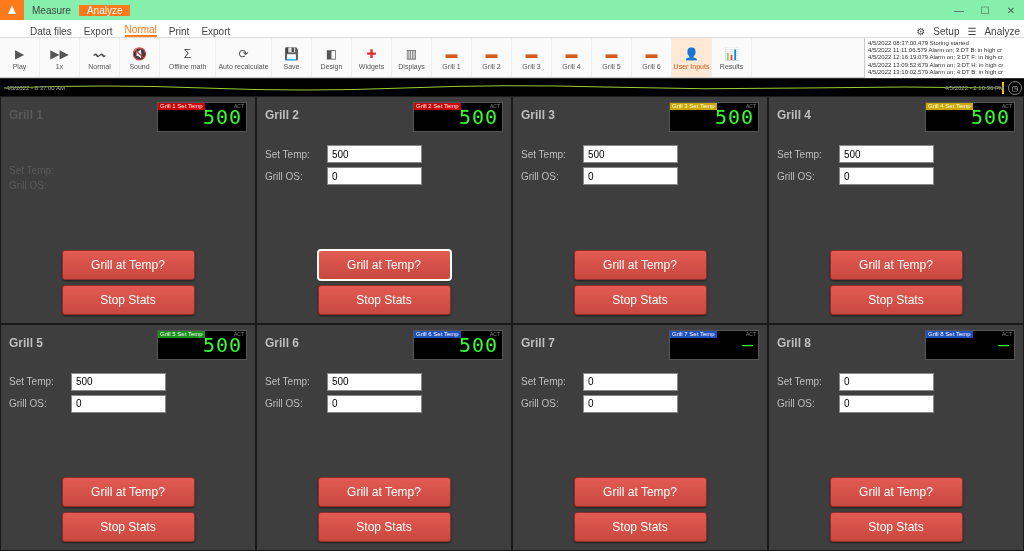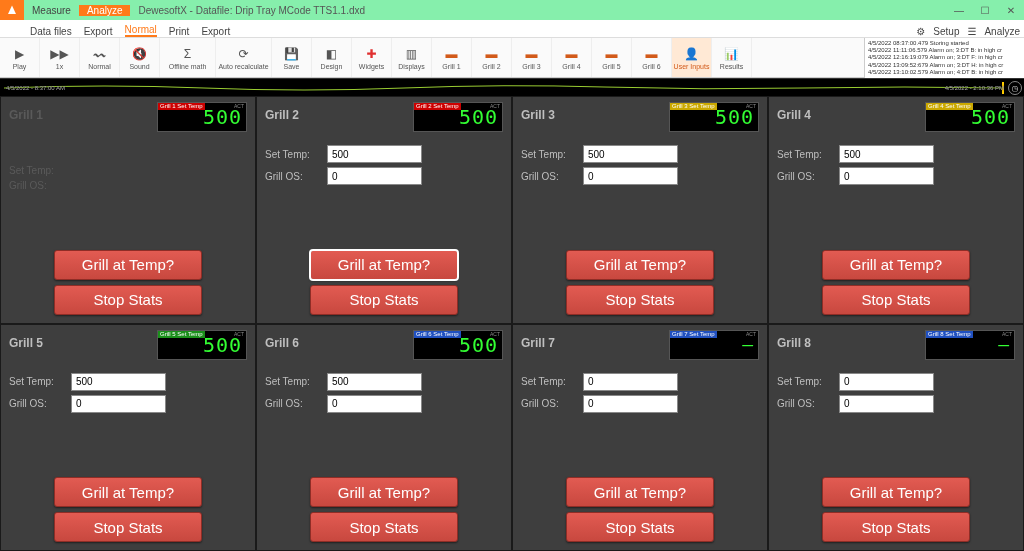--- a/index.html
+++ b/index.html
@@ -49,21 +49,21 @@
   .panel .lcd .val { font-family: "Consolas", monospace; font-size: 20px; font-weight: 300; letter-spacing: 1px; }
   .panel .lcd .val.green { color: #33ff33; }
   .panel .lcd .val.dash { font-size: 18px; }
 
   .panel .fields { margin-top: 6px; }
   .panel .frow { display: flex; align-items: center; margin: 4px 0; }
   .panel .frow label { width: 62px; font-size: 10px; }
   .panel .frow input { width: 95px; height: 18px; background: #fff; border: 1px solid #888; font-size: 10px; padding: 0 4px; }
 
   .panel .btns { margin-top: auto; display: flex; flex-direction: column; align-items: center; gap: 5px; padding-bottom: 3px; }
-  .redbtn { width: 148px; height: 30px; background: linear-gradient(#e25b52, #c8483f); border: 1px solid #8f2d26; border-radius: 3px; color: #fff; font-size: 15px; cursor: pointer; box-shadow: 0 1px 2px rgba(0,0,0,.5); }
+  .redbtn { width: 133px; height: 30px; background: linear-gradient(#e25b52, #c8483f); border: 1px solid #8f2d26; border-radius: 3px; color: #fff; font-size: 12px; cursor: pointer; box-shadow: 0 1px 2px rgba(0,0,0,.5); }
   .redbtn.active { outline: 2px solid #fff; outline-offset: -1px; }
 
   .tag.red { background: #c00; }
   .tag.yellow { background: #cba800; color:#000;}
   .tag.green { background: #1a8f1a; }
   .tag.blue { background: #2050c0; }
 
   .panel.dimhead .gname { color: #5a5a5a; }
   .panel.dimhead .frow label { color: #5a5a5a; }
 </style>
@@ -71,21 +71,20 @@
 <body>
 
 <div class="titlebar">
   <div class="brand">
     <svg viewBox="0 0 24 24">
         <path d="M12 3 L20 20 L4 20 Z" fill="#fff"></path>
       </svg>
   </div>
   <div class="tbar-item">Measure</div>
   <div class="tbar-item active">Analyze</div>
-  <div class="title-text">DewesoftX - Datafile: Drip Tray MCode TTS1.1.dxd</div>
   <div class="winbtns">
     <div class="winbtn">—</div>
     <div class="winbtn">☐</div>
     <div class="winbtn">✕</div>
   </div>
 </div>
 
 <div class="menubar">
   <span>Data files</span>
   <span>Export</span>

